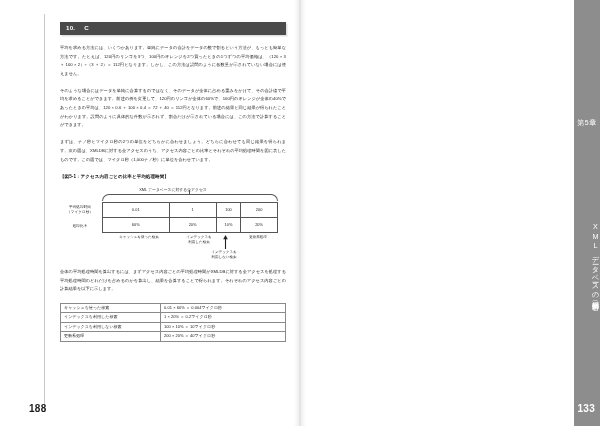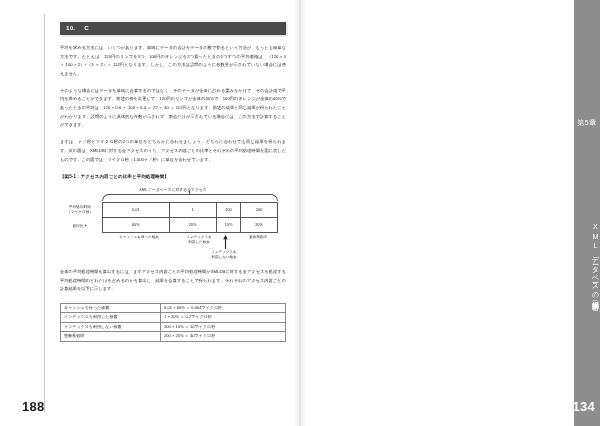--- a/index.html
+++ b/index.html
@@ -217,23 +217,24 @@
     font-size: 4px;
     color: #1c1c1c;
     vertical-align: middle;
   }
   #calc-table td.c-label { width: 100px; }
 
   
   .folio {
     position: absolute;
     bottom: 12px;
-    font-size: 13px;
+    font-size: 10px;
     font-weight: bold;
     letter-spacing: 0.3px;
+    margin-left: 7px;
   }
   #folio-left  { left: 22px;  color: #1c1c1c; }
   #folio-right { right: 5px;  color: #ffffff; }
 </style>
 </head>
 <body>
 
 <div id="spread">
 
   <div class="page" id="page-left">
@@ -317,17 +318,17 @@
     <div class="folio" id="folio-left">188</div>
   </div>
 
   <div class="page" id="page-right">
 
     <div id="chapter-tab">
       <div id="chapter-tab-number">第5章</div>
       <div id="chapter-tab-title">XMLデータベースの構築（解答）</div>
     </div>
 
-    <div class="folio" id="folio-right">134</div>
+    <div class="folio" id="folio-right">133</div>
   </div>
 
   <div id="spine"></div>
 </div>
 
 </body></html>

